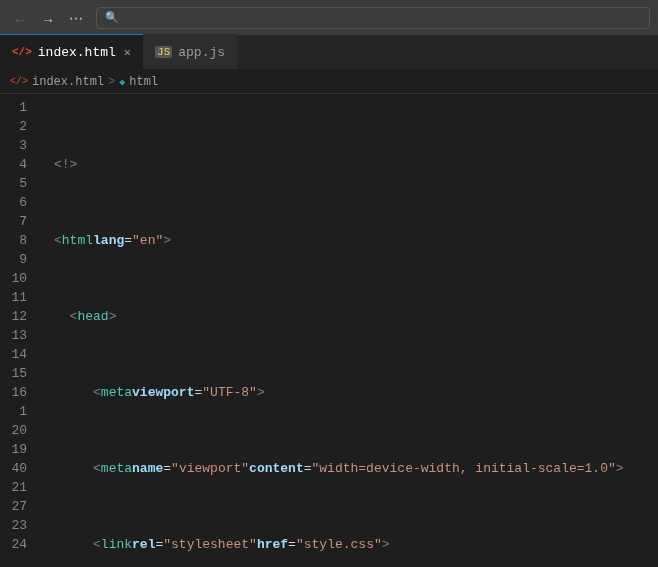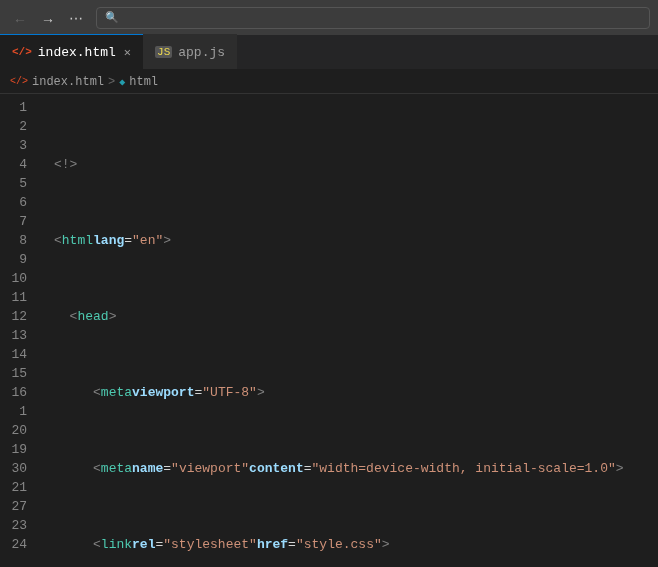--- a/index.html
+++ b/index.html
@@ -197,21 +197,21 @@
     <div>10</div>
     <div>11</div>
     <div>12</div>
     <div>13</div>
     <div>14</div>
     <div>15</div>
     <div>16</div>
     <div>1</div>
     <div>20</div>
     <div>19</div>
-    <div>30</div>
+    <div>40</div>
     <div>21</div>
     <div>27</div>
     <div>23</div>
     <div>24</div>
   </div>
   <div class="code-area">
     
     <div class="code-line"><span class="c-angle">&lt;!</span><span class="c-angle">&gt;</span></div>
     
     <div class="code-line"><span class="c-angle">&lt;</span><span class="c-tag">html</span> <span class="c-attr">lang</span><span class="c-equals">=</span><span class="c-val">"en"</span><span class="c-angle">&gt;</span></div>

